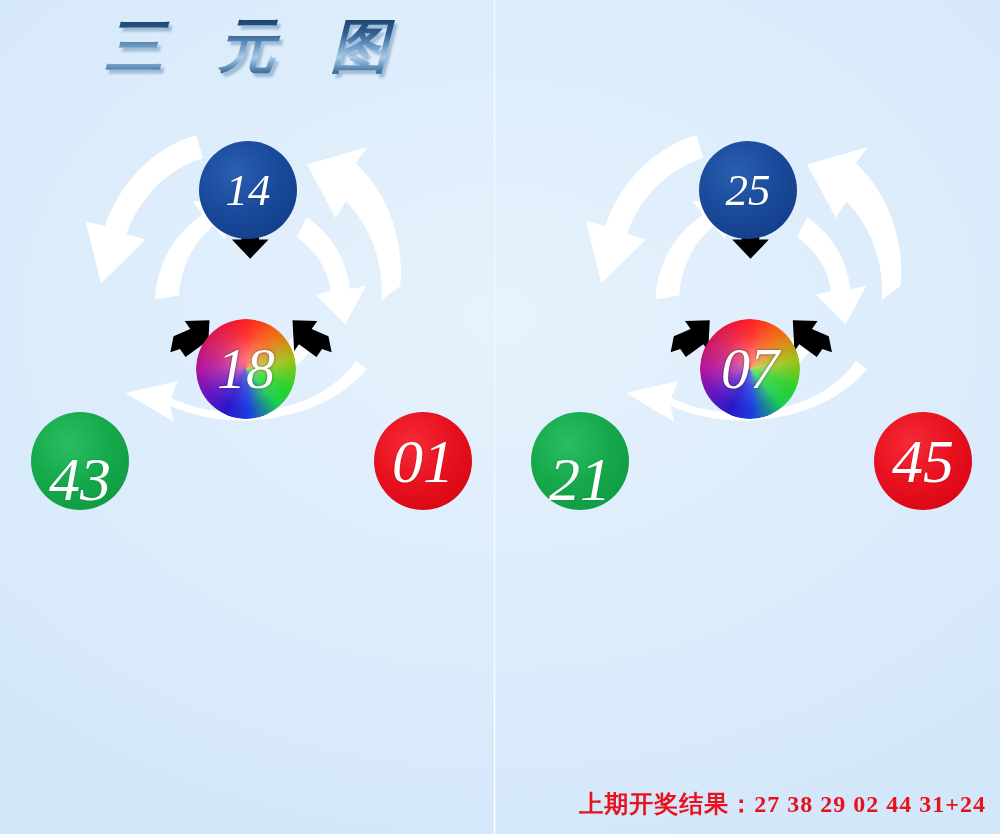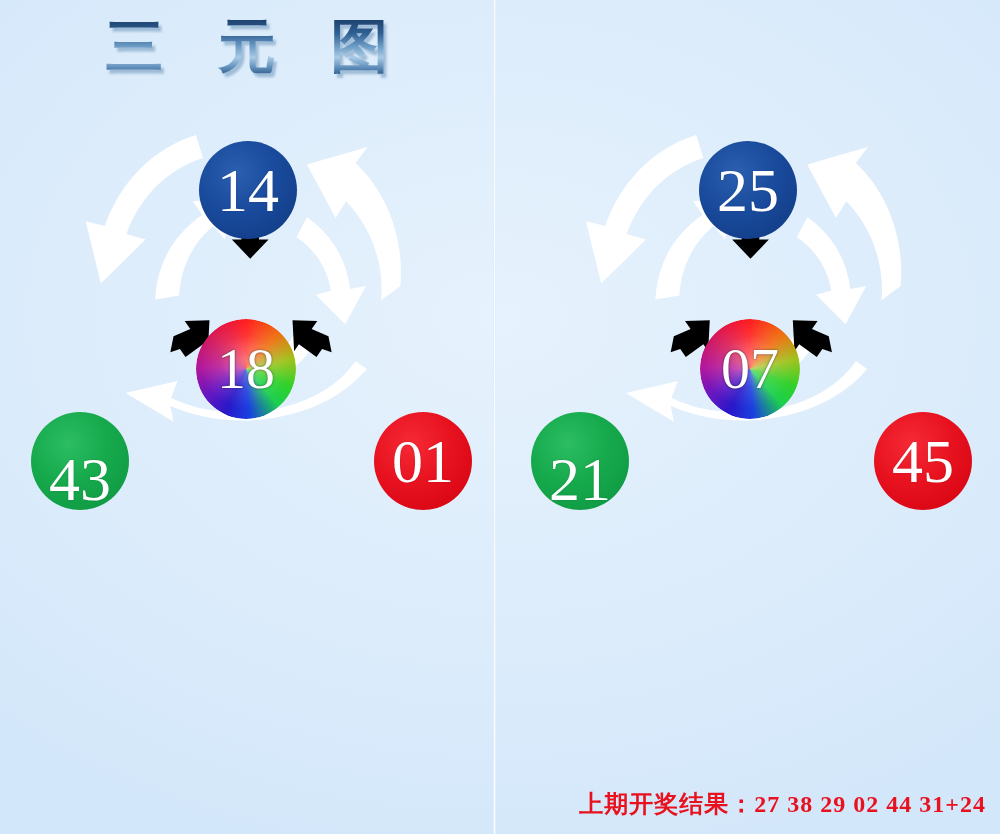--- a/index.html
+++ b/index.html
@@ -15,21 +15,21 @@
       radial-gradient(ellipse 760px 560px at 50% 38%, #e6f2fd 0%, #dcecfb 58%, #d3e7fa 100%);
   }
 
   
   .divider{
     position:absolute;top:0;bottom:0;width:3px;
     background:linear-gradient(to right,#cfe4f7 0%,#f4fafe 40%,#ffffff 60%,#cfe4f7 100%);
   }
 
   
-  .panel{position:absolute;top:0;height:666px;}
+  .panel{position:absolute;top:0;height:666px;font-style:italic;}
   #panel-left{left:0;width:494px;}
   #panel-right{left:497px;width:503px;}
 
   
   .title-main{
     position:absolute;left:0;right:0;top:18px;
     text-align:center;
     font-family:"Liberation Serif",serif;
     font-size:58px;font-weight:700;
     letter-spacing:20px;
@@ -62,21 +62,21 @@
     color:#ffffff;
     user-select:none;
   }
   .ball span{
     display:block;line-height:1;
     text-shadow:0 0 2px rgba(0,0,0,.18);
   }
   .ball-top{
     width:98px;height:98px;
     background:radial-gradient(circle at 38% 32%, #2b5fb0 0%, #194a9c 45%, #10397f 100%);
-    font-size:62px;
+    font-size:45px;
   }
   .ball-green{
     width:98px;height:98px;
     background:radial-gradient(circle at 38% 32%, #2cbd62 0%, #16a94c 45%, #0d9440 100%);
     font-size:62px;
     align-items:flex-end;
   }
   .ball-red{
     width:98px;height:98px;
     background:radial-gradient(circle at 38% 32%, #f52a36 0%, #e8121f 45%, #d1000f 100%);

